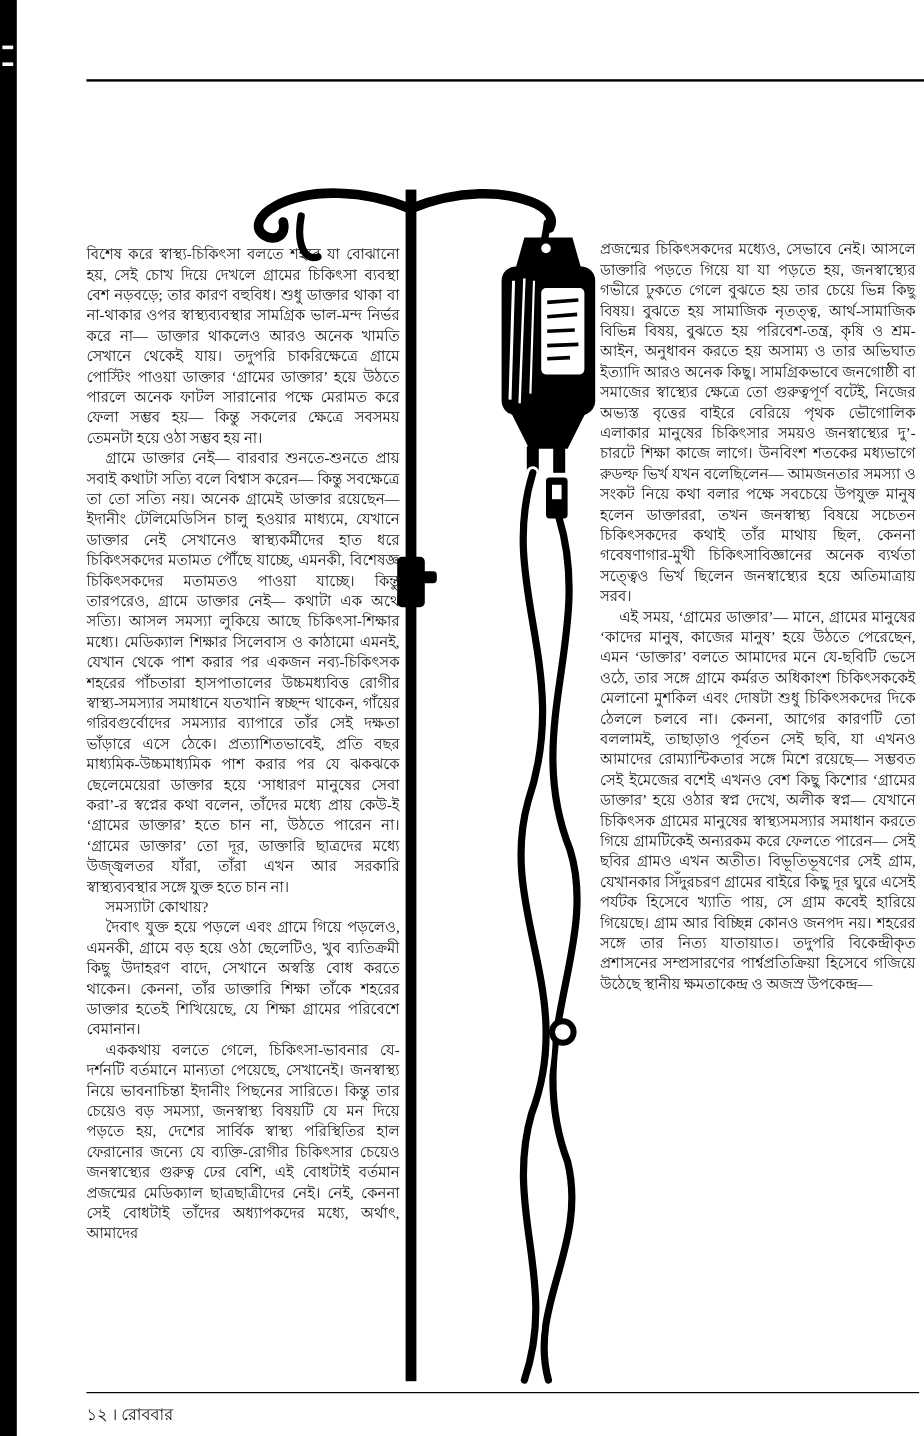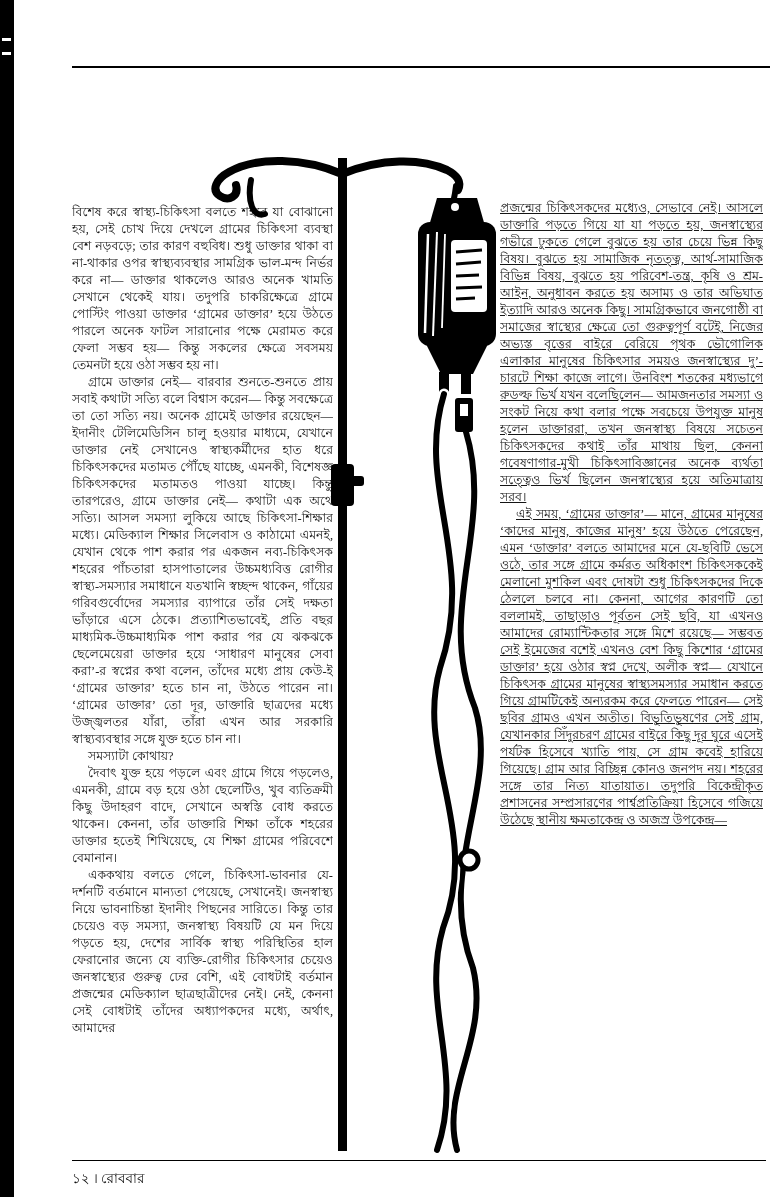--- a/index.html
+++ b/index.html
@@ -47,21 +47,21 @@
     line-height: 17px;
     text-align: justify;
     letter-spacing: 0;
   }
   .col p {
     margin: 0;
     text-indent: 16px;
   }
   .col p:first-child { text-indent: 0; }
   .col-left  { left: 72px;  top: 204px; width: 261px; height: 945px; overflow: hidden; }
-  .col-right { left: 500px; top: 200px; width: 263px; height: 950px; overflow: hidden; text-decoration: underline; }
+  .col-right { left: 500px; top: 200px; width: 263px; height: 950px; overflow: hidden; }
   .illustration {
     position: absolute;
     left: 185px; top: 128px;
     width: 320px; height: 1032px;
     pointer-events: none;
   }
   .footer {
     position: absolute;
     left: 72px; top: 1168px;
     font-size: 13.5px;

